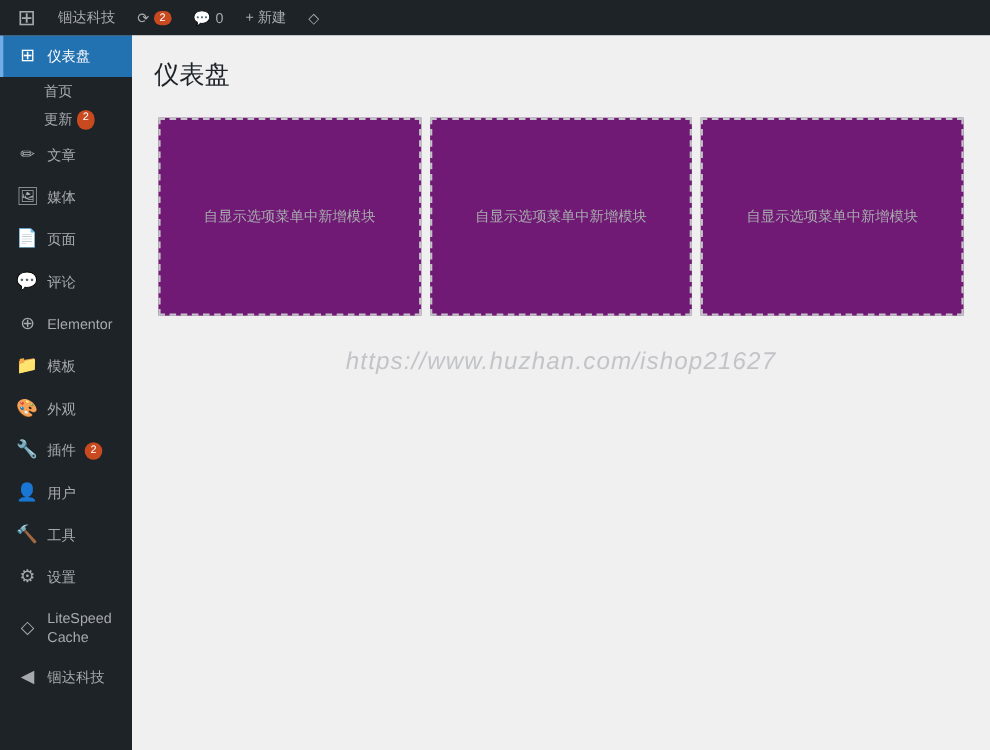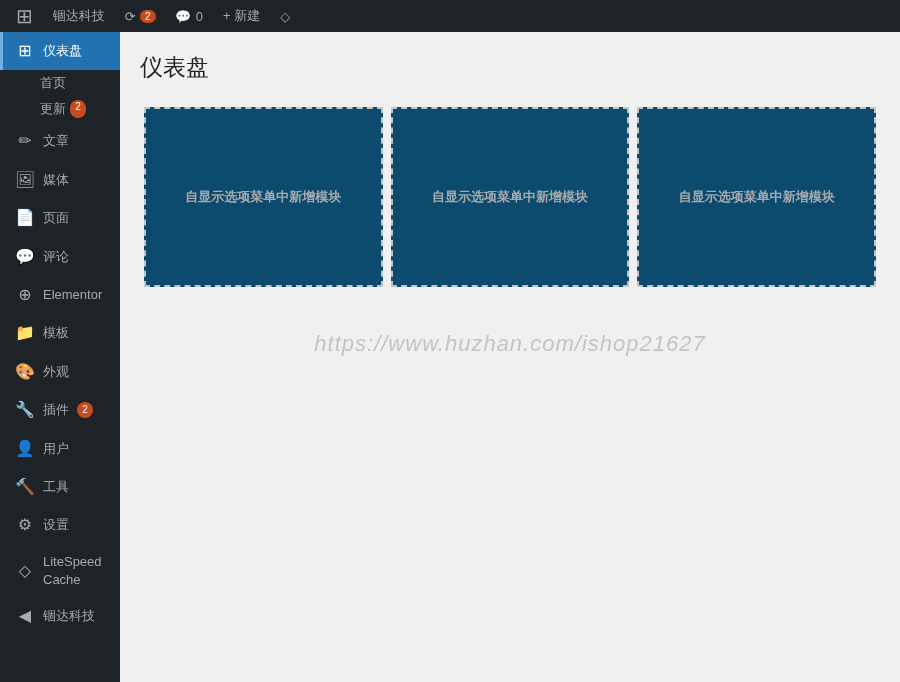--- a/index.html
+++ b/index.html
@@ -113,35 +113,34 @@
       overflow: hidden;
     }
 
     .widget-column {
       flex: 1;
       min-width: 0;
     }
 
     .widget-placeholder {
       border: 2px dashed #c3c4c7;
-      background: #0c4a6e;
+      background: #701a75;
       min-height: 180px;
       display: flex;
       align-items: center;
       justify-content: center;
       color: #a7aaad;
       font-size: 13px;
       margin: 4px;
       cursor: pointer;
-      font-weight: bold;
     }
 
     .watermark {
       text-align: center;
-      margin-top: 40px;
+      margin-top: 24px;
       color: #c3c4c7;
       font-size: 22px;
       font-style: italic;
       letter-spacing: 1px;
       user-select: none;
     }
   </style>
 </head>
 <body>
 

